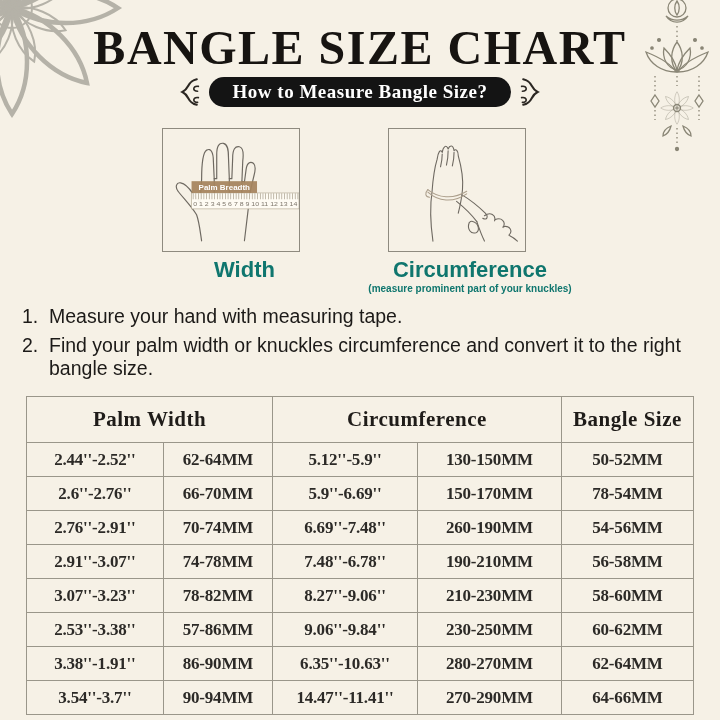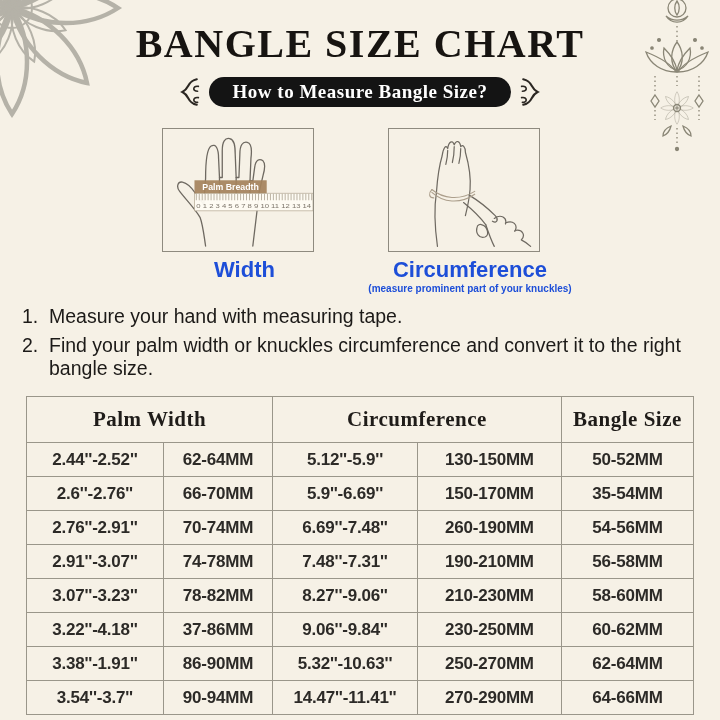--- a/index.html
+++ b/index.html
@@ -7,46 +7,46 @@
     width:720px;height:720px;position:relative;overflow:hidden;
     background:var(--bg,#f6f1e6);
     color:var(--ink,#242220);
     font-family:"Liberation Sans",sans-serif;
   }
   .deco{position:absolute;pointer-events:none;}
   .mandala{top:-122px;left:-118px;width:260px;height:260px;color:var(--mandala,#b5b2a8);}
   .ornament{top:-4px;left:622px;width:110px;height:160px;color:var(--ornament,#8a8676);}
   .title{
     position:absolute;top:20px;left:0;right:0;margin:0;text-align:center;
-    font-family:"Liberation Serif",serif;font-weight:700;font-size:40px;
+    font-family:"Liberation Serif",serif;font-weight:700;font-size:48px;
     letter-spacing:1.5px;color:#171411;
   }
   .badge-row{position:absolute;top:75px;left:0;right:0;display:flex;justify-content:center;align-items:center;gap:9px;}
   .bracket{width:24px;height:34px;color:#2b2722;}
   .bracket.flip{transform:scaleX(-1);}
   .badge{
     background:var(--badge_bg,#141414);color:var(--badge_text,#fff);
     font-family:"Liberation Serif",serif;font-weight:700;font-size:19px;letter-spacing:.5px;
     padding:4px 24px;border-radius:17px;height:30px;line-height:22px;box-sizing:border-box;white-space:nowrap;
   }
-  .illus-box{position:absolute;top:128px;width:152px;height:124px;border:1.5px solid #8e8a7f;box-sizing:border-box;background:transparent;}
+  .illus-box{position:absolute;top:128px;width:138px;height:124px;border:1.5px solid #8e8a7f;box-sizing:border-box;background:transparent;}
   #box-width{left:162px;} #box-circ{left:388px;}
   .illus-box svg{width:100%;height:100%;display:block;}
-  .caption{position:absolute;top:258px;text-align:center;font-weight:700;font-size:22px;color:#1d4ed8;line-height:24px;}
+  .caption{position:absolute;top:258px;text-align:center;font-weight:700;font-size:22px;color:#0f766e;line-height:24px;}
   #cap-width{left:162px;width:165px;}
   #cap-circ{left:320px;width:300px;}
   .caption .note{display:block;font-size:10px;line-height:14px;font-weight:700;letter-spacing:0;}
   .instructions{position:absolute;top:305px;left:22px;width:678px;font-size:19.5px;line-height:23px;color:#1c1a18;}
   .instr-item{display:flex;margin-bottom:6px;}
   .instr-num{width:27px;flex:none;}
   .instr-text{flex:1;}
   table.size-chart{
     position:absolute;top:396px;left:26px;width:668px;border-collapse:collapse;table-layout:fixed;
   }
-  .size-chart th,.size-chart td{border:1px solid var(--table_border,#9a968a);text-align:center;padding:0;}
+  .size-chart th,.size-chart td{border:1px solid var(--table_border,#9a968a);text-align:center;padding:0;font-family:Liberation Serif, serif;}
   .size-chart th{
     font-family:"Liberation Serif",serif;font-size:21px;font-weight:600;height:45px;
     color:#1f1c19;letter-spacing:.5px;
   }
   .size-chart td{font-size:17px;font-weight:700;height:33px;color:#2c2a27;letter-spacing:-.2px;}
   svg text{font-family:"Liberation Sans",sans-serif;}
 </style>
 </head>
 <body>
 
@@ -213,55 +213,55 @@
           <td>62-64MM</td>
           <td>5.12''-5.9''</td>
           <td>130-150MM</td>
           <td>50-52MM</td>
         </tr>
         <tr>
           <td>2.6''-2.76''</td>
           <td>66-70MM</td>
           <td>5.9''-6.69''</td>
           <td>150-170MM</td>
-          <td>35-54MM</td>
+          <td>78-54MM</td>
         </tr>
         <tr>
           <td>2.76''-2.91''</td>
           <td>70-74MM</td>
           <td>6.69''-7.48''</td>
           <td>260-190MM</td>
           <td>54-56MM</td>
         </tr>
         <tr>
           <td>2.91''-3.07''</td>
           <td>74-78MM</td>
-          <td>7.48''-7.31''</td>
+          <td>7.48''-6.78''</td>
           <td>190-210MM</td>
           <td>56-58MM</td>
         </tr>
         <tr>
           <td>3.07''-3.23''</td>
           <td>78-82MM</td>
           <td>8.27''-9.06''</td>
           <td>210-230MM</td>
           <td>58-60MM</td>
         </tr>
         <tr>
-          <td>3.22''-4.18''</td>
-          <td>37-86MM</td>
+          <td>2.53''-3.38''</td>
+          <td>57-86MM</td>
           <td>9.06''-9.84''</td>
           <td>230-250MM</td>
           <td>60-62MM</td>
         </tr>
         <tr>
           <td>3.38''-1.91''</td>
           <td>86-90MM</td>
-          <td>5.32''-10.63''</td>
-          <td>250-270MM</td>
+          <td>6.35''-10.63''</td>
+          <td>280-270MM</td>
           <td>62-64MM</td>
         </tr>
         <tr>
           <td>3.54''-3.7''</td>
           <td>90-94MM</td>
           <td>14.47''-11.41''</td>
           <td>270-290MM</td>
           <td>64-66MM</td>
         </tr>
       </tbody>

